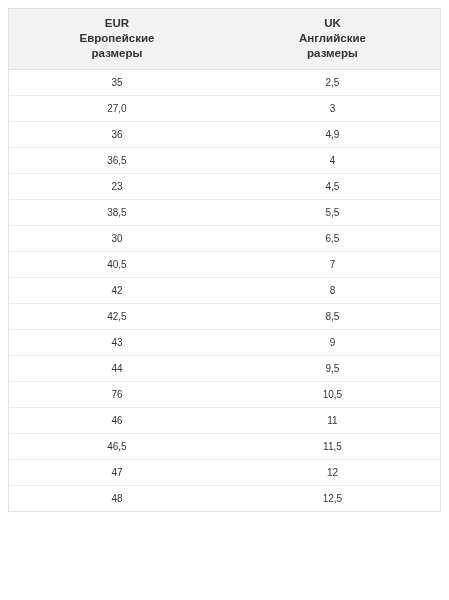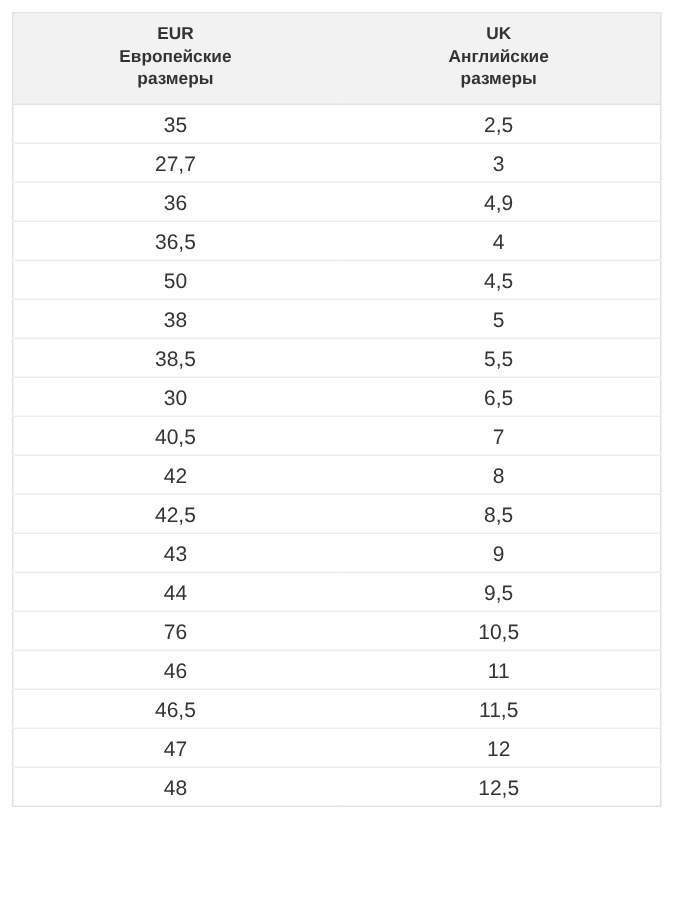--- a/index.html
+++ b/index.html
@@ -45,21 +45,21 @@
     border-bottom: 1px solid #e2e2e2;
     vertical-align: top;
   }
 
   thead th .hdr-line {
     display: block;
     white-space: nowrap;
   }
 
   tbody td {
-    font-size: 14px;
+    font-size: 10px;
     font-weight: normal;
     color: #333333;
     text-align: center;
     height: 25px;
     padding: 0;
     border-top: 1px solid #ededed;
     vertical-align: middle;
     white-space: nowrap;
   }
 
@@ -89,38 +89,34 @@
           <span class="hdr-line">размеры</span>
         </th>
       </tr>
     </thead>
     <tbody id="size-table-body">
         <tr>
           <td>35</td>
           <td>2,5</td>
         </tr>
         <tr>
-          <td>27,7</td>
+          <td>27,0</td>
           <td>3</td>
         </tr>
         <tr>
           <td>36</td>
           <td>4,9</td>
         </tr>
         <tr>
           <td>36,5</td>
           <td>4</td>
         </tr>
         <tr>
-          <td>50</td>
+          <td>23</td>
           <td>4,5</td>
-        </tr>
-        <tr>
-          <td>38</td>
-          <td>5</td>
         </tr>
         <tr>
           <td>38,5</td>
           <td>5,5</td>
         </tr>
         <tr>
           <td>30</td>
           <td>6,5</td>
         </tr>
         <tr>

